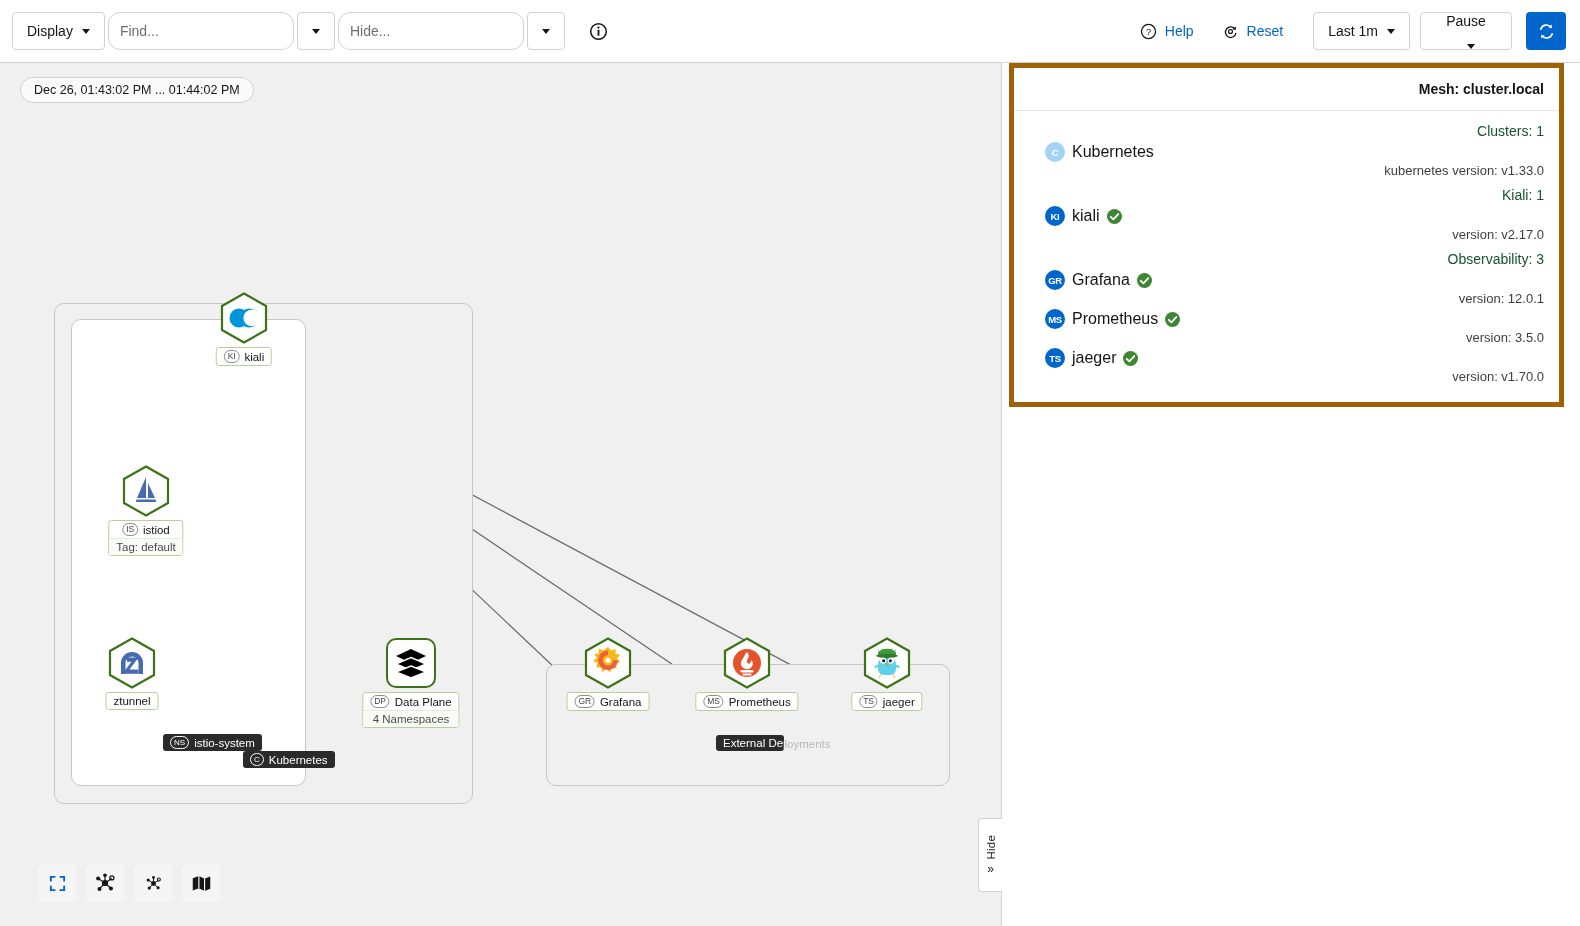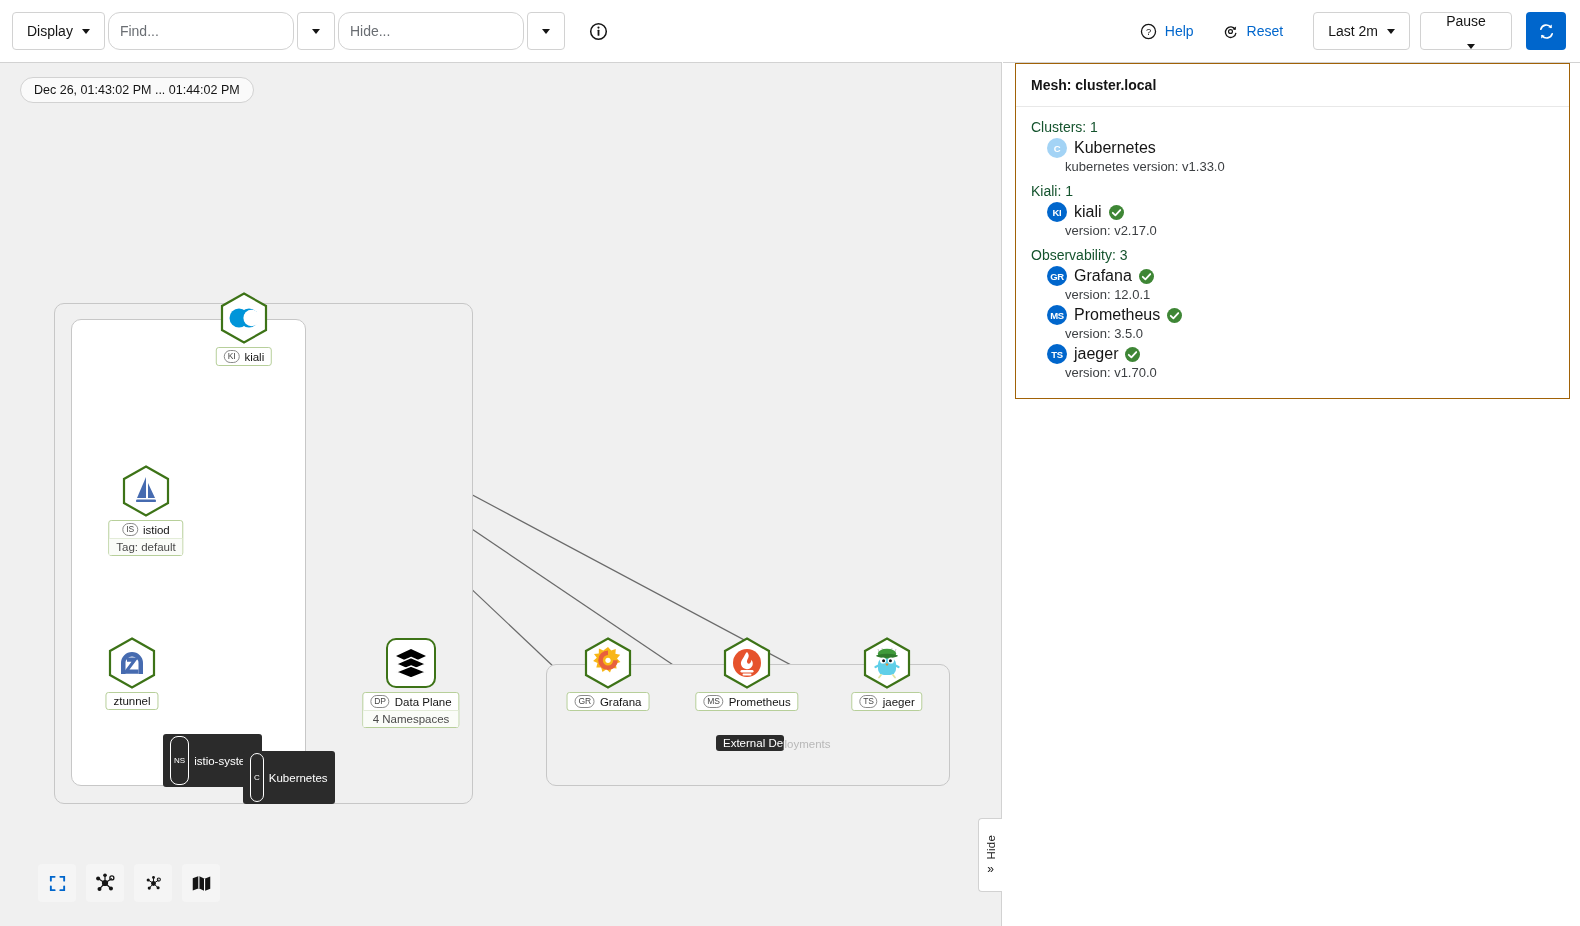--- a/index.html
+++ b/index.html
@@ -80,21 +80,21 @@
     position:absolute; left:546px; top:601px; width:404px; height:122px;
     border:1px solid #c7c7c7; border-radius:10px; background:#f0f0f0;
   }
 
   .boxlabel {
     position:absolute; background:#2b2b2b; color:#fff; font-size:11.5px;
     border-radius:3px; padding:2px 7px; display:flex; align-items:center; gap:5px;
     white-space:nowrap;
   }
   .boxlabel .minibadge {
-    border:1px solid #fff; border-radius:8px; font-size:8px; padding:18px 3px; line-height:11px;
+    border:1px solid #fff; border-radius:8px; font-size:8px; padding:0px 3px; line-height:11px;
   }
   .ghostlabel {
     position:absolute; color:#b8b8b8; font-size:11.5px; white-space:nowrap;
   }
 
   
   .node { position:absolute; width:0; height:0; }
   .hex {
     position:absolute; left:-26px; top:-26px; width:52px; height:52px;
   }
@@ -138,22 +138,22 @@
     font-size:11.5px; color:#151515; letter-spacing:0.2px;
   }
   .hidetab .chev { font-size:12px; color:#151515; line-height:1; }
 
   
   .panel {
     position:absolute; left:1003px; top:62px; width:577px; height:864px;
     background:#fff; border-top:1px solid #d2d2d2;
   }
   .panel-card {
-    position:absolute; left:12px; top:0px; width:555px;
-    border:1px solid #a16207; background:#fff;
+    position:absolute; left:6px; top:0px; width:555px;
+    border:5px solid #a16207; background:#fff;text-align:right;
   }
   .panel-head {
     padding:13px 15px; font-size:14px; font-weight:bold; color:#151515;
     border-bottom:1px solid #e8e8e8;
   }
   .panel-body { padding:12px 15px 18px 15px; }
   .grp-title { font-size:14px; color:#14532d; margin:9px 0 3px 0; }
   .grp-title:first-child { margin-top:0; }
   .item-row {
     display:flex; align-items:center; gap:7px; margin:3px 0 0 16px;
@@ -205,21 +205,21 @@
       </button>
       <button class="linkbtn">
         <svg width="17" height="17" viewBox="0 0 20 20">
           <path d="M15.5 7.5 A6.2 6.2 0 1 0 16.4 11.6" fill="none" stroke="#151515" stroke-width="1.5"></path>
           <path d="M16.6 4.2 L16 8.2 L12.1 7.3 Z" fill="#151515"></path>
           <circle cx="10" cy="10" r="2.3" fill="none" stroke="#151515" stroke-width="1.4"></circle>
         </svg>
         <span>Reset</span>
       </button>
       <div class="btn sel-gap" style="min-width:92px;justify-content:space-between;">
-        <span>Last 2m</span>
+        <span>Last 1m</span>
         <span class="caret"></span>
       </div>
       <div class="btn" style="min-width:92px;justify-content:space-between;margin-left:10px;flex-direction:column;">
         <span>Pause</span>
         <span class="caret"></span>
       </div>
       <button class="refreshbtn">
         <svg width="19" height="19" viewBox="0 0 20 20">
           <path d="M4 7.6 A6 6 0 0 1 14.6 5.6" fill="none" stroke="#fff" stroke-width="1.7" stroke-linecap="round"></path>
           <path d="M15.6 2.6 L15.4 6.4 L11.8 5.6 Z" fill="#fff"></path>

